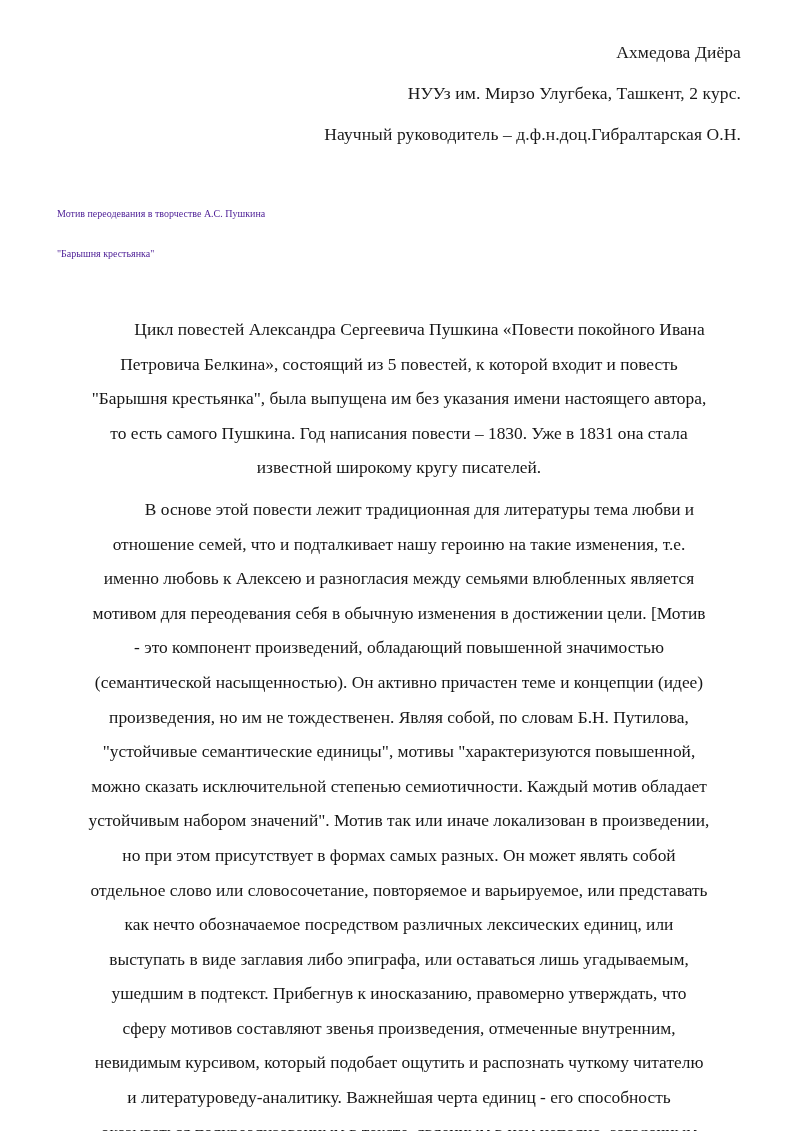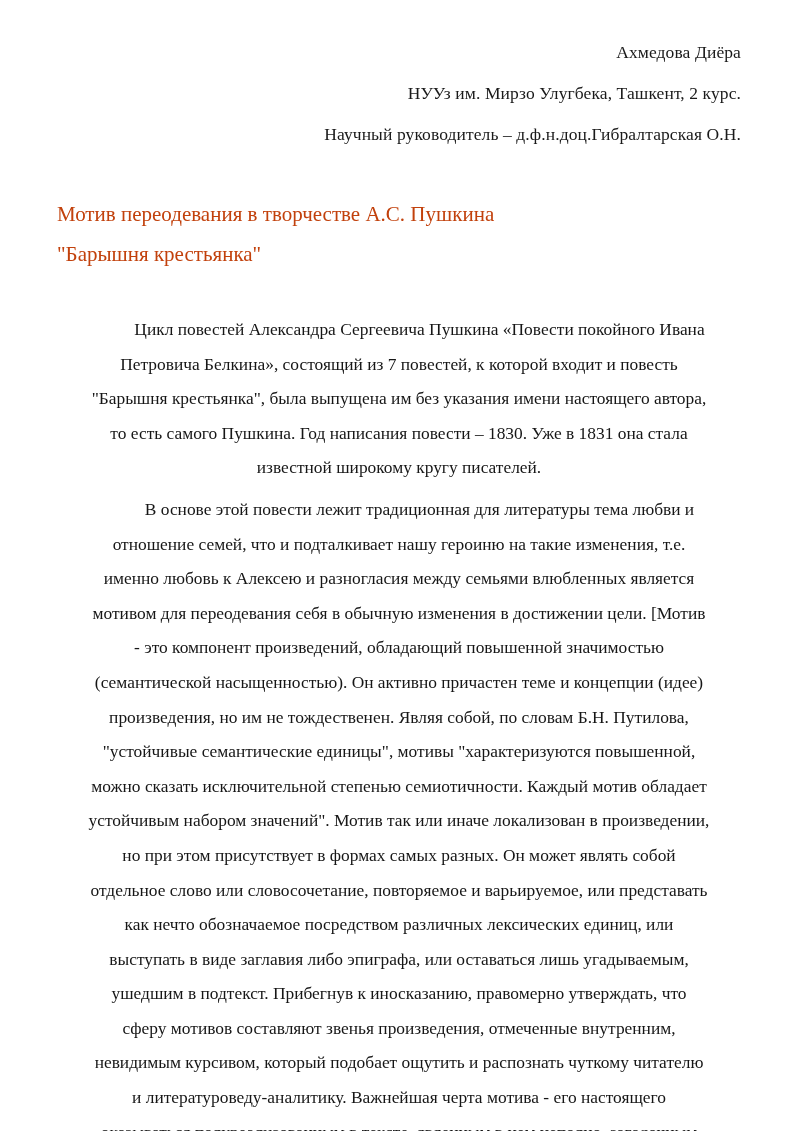--- a/index.html
+++ b/index.html
@@ -40,23 +40,23 @@
     letter-spacing: 0.1px;
     white-space: nowrap;
   }
 
   
   .title-block {
     margin-top: 39px;
   }
   .title-line {
     font-family: "Liberation Serif", "DejaVu Serif", serif;
-    font-size: 21px;
+    font-size: 10px;
     line-height: 40px;
-    color: #c2410c;
+    color: #4c1d95;
   }
 
   
   .body-block {
     margin-top: 38px;
   }
   .para {
     font-size: 17.4px;
     line-height: 34.6px;
     text-align: center;
@@ -88,21 +88,21 @@
 
     <div class="title-block">
       <div class="title-line">Мотив переодевания в творчестве А.С. Пушкина</div>
       <div class="title-line">"Барышня крестьянка"</div>
     </div>
 
     <div class="body-block">
 
       <p class="para">
         <span class="ln indent">Цикл повестей Александра Сергеевича Пушкина «Повести покойного Ивана</span>
-        <span class="ln">Петровича Белкина», состоящий из 7 повестей, к которой входит и повесть</span>
+        <span class="ln">Петровича Белкина», состоящий из 5 повестей, к которой входит и повесть</span>
         <span class="ln">"Барышня крестьянка", была выпущена им без указания имени настоящего автора,</span>
         <span class="ln">то есть самого Пушкина.  Год написания повести – 1830. Уже в 1831 она стала</span>
         <span class="ln">известной широкому кругу писателей.</span>
       </p>
 
       <p class="para spaced-above">
         <span class="ln indent">В основе этой повести лежит традиционная для литературы тема любви и</span>
         <span class="ln">отношение семей, что и подталкивает нашу героиню на такие изменения, т.е.</span>
         <span class="ln">именно любовь к Алексею и разногласия между семьями влюбленных является</span>
         <span class="ln">мотивом для переодевания себя в обычную изменения в достижении цели. [Мотив</span>
@@ -112,20 +112,20 @@
         <span class="ln">"устойчивые семантические единицы", мотивы "характеризуются повышенной,</span>
         <span class="ln">можно сказать исключительной степенью семиотичности. Каждый мотив обладает</span>
         <span class="ln">устойчивым набором значений". Мотив так или иначе локализован в произведении,</span>
         <span class="ln">но при этом присутствует в формах самых разных. Он может являть собой</span>
         <span class="ln">отдельное слово или словосочетание, повторяемое и варьируемое, или представать</span>
         <span class="ln">как нечто обозначаемое посредством различных лексических единиц, или</span>
         <span class="ln">выступать в виде заглавия либо эпиграфа, или оставаться лишь угадываемым,</span>
         <span class="ln">ушедшим в подтекст. Прибегнув к иносказанию, правомерно утверждать, что</span>
         <span class="ln">сферу мотивов составляют звенья произведения, отмеченные внутренним,</span>
         <span class="ln">невидимым курсивом, который подобает ощутить и распознать чуткому читателю</span>
-        <span class="ln">и литературоведу-аналитику. Важнейшая черта мотива - его настоящего</span>
+        <span class="ln">и литературоведу-аналитику. Важнейшая черта единиц - его способность</span>
         <span class="ln">оказываться полуреализованным в тексте, явленным в нем неполно, загадочным</span>
 
       </p>
 
     </div>
   </div>
 </div>
 
 </body></html>

